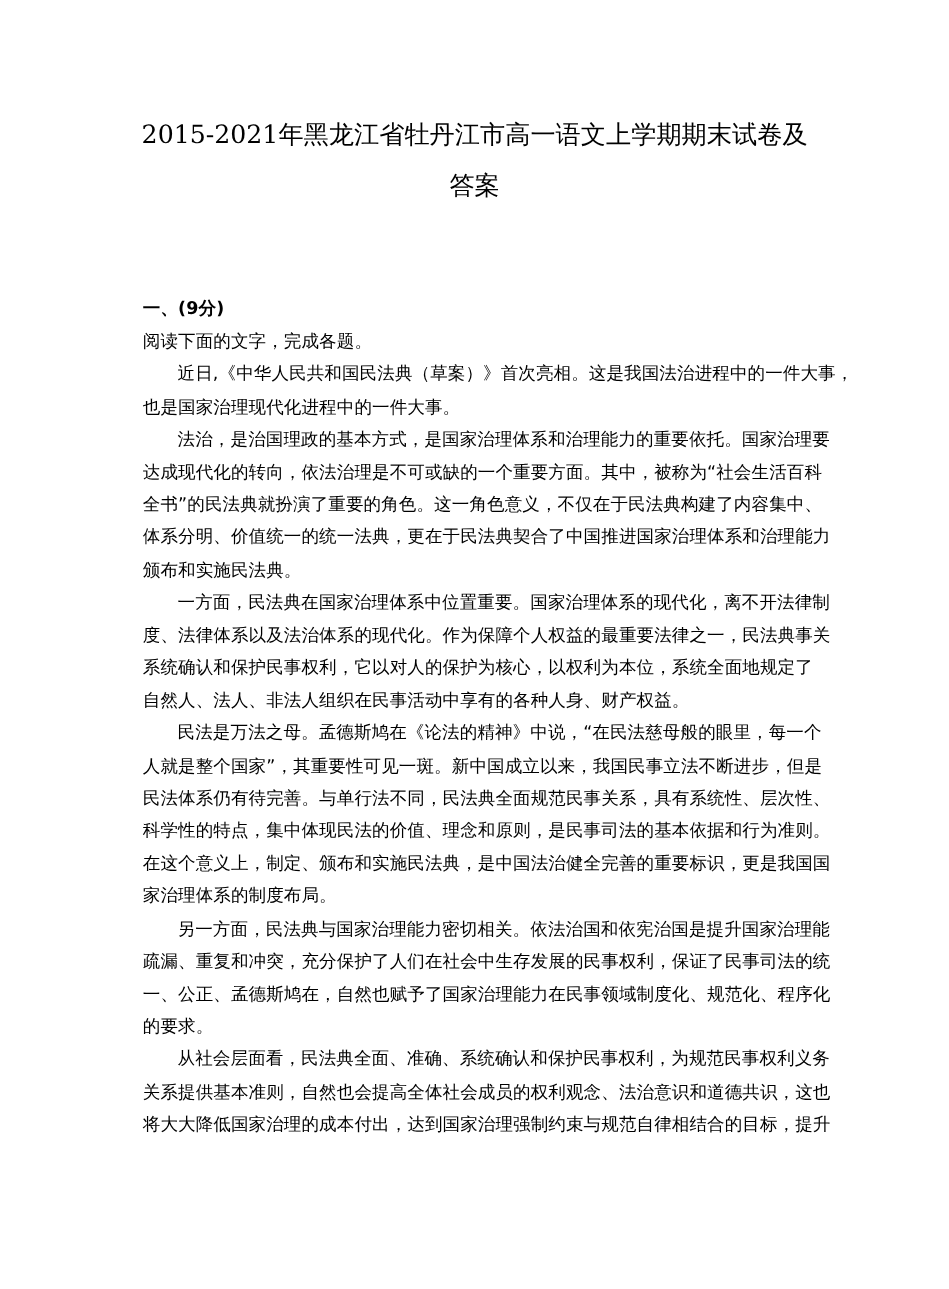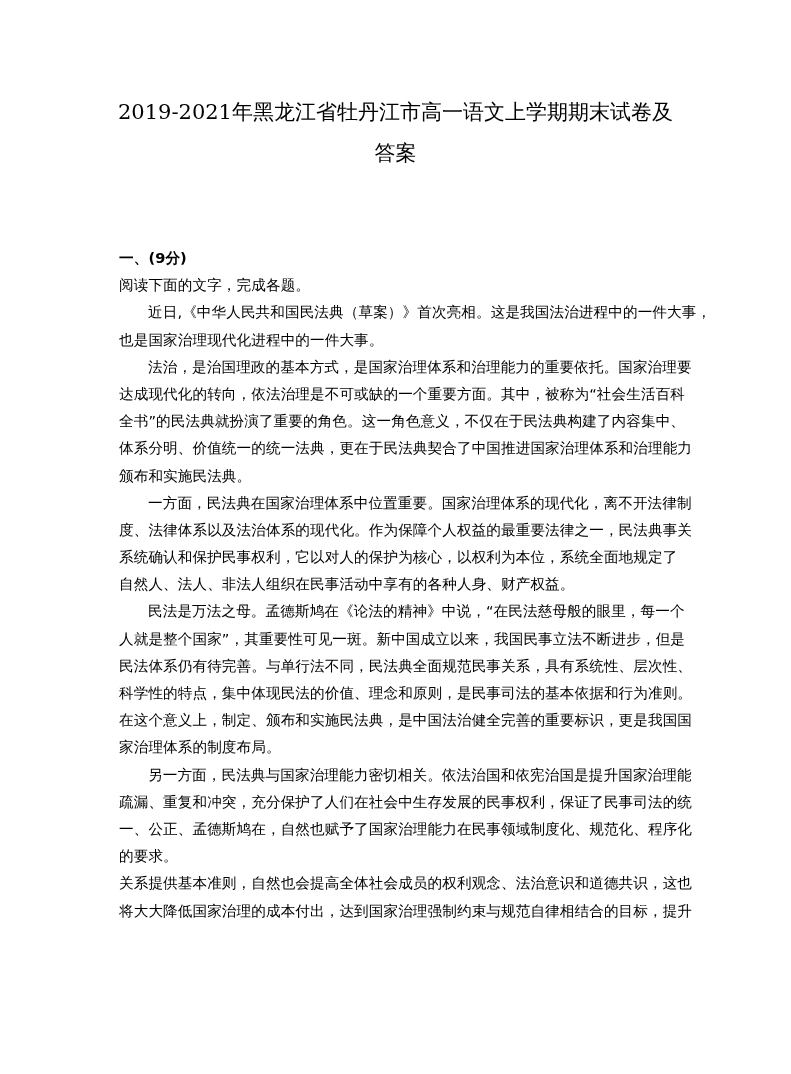--- a/index.html
+++ b/index.html
@@ -1,30 +1,30 @@
 <!DOCTYPE html>
 <html><head>
 <meta charset="utf-8">
 <style>
   html, body { margin: 0; padding: 0; background: #ffffff; }
   body { width: 791px; height: 1074px; position: relative; overflow: hidden;
          font-family: "DejaVu Sans", "Liberation Sans", sans-serif; color: #000; }
   .title { position: absolute; left: 0; width: 791px; text-align: center;
            font-family: "DejaVu Serif", "Liberation Serif", serif; font-size: 21px; line-height: 28px; }
   .t1 { top: 98px; }
-  .t2 { top: 141px; font-family: Liberation Mono, monospace; }
+  .t2 { top: 141px; }
   .body { position: absolute; left: 119px; top: 229px; width: 560px; margin-top: 15px; }
   .line { height: 27.2px; line-height: 27.2px; font-size: 14.6px; white-space: nowrap; letter-spacing: 0.1px; }
   .heading { font-weight: bold; }
   .indent { padding-left: 29px; }
 </style>
 </head>
 <body>
 
-<div class="title t1">2019-2021年黑龙江省牡丹江市高一语文上学期期末试卷及</div>
+<div class="title t1">2015-2021年黑龙江省牡丹江市高一语文上学期期末试卷及</div>
 <div class="title t2">答案</div>
 
 <div class="body">
   <div class="line heading">一、(9分)</div>
   <div id="lines">
       <div class="line">阅读下面的文字，完成各题。</div>
       <div class="line indent">近日,《中华人民共和国民法典（草案）》首次亮相。这是我国法治进程中的一件大事，</div>
       <div class="line">也是国家治理现代化进程中的一件大事。</div>
       <div class="line indent">法治，是治国理政的基本方式，是国家治理体系和治理能力的重要依托。国家治理要</div>
       <div class="line">达成现代化的转向，依法治理是不可或缺的一个重要方面。其中，被称为“社会生活百科</div>
@@ -38,16 +38,17 @@
       <div class="line indent">民法是万法之母。孟德斯鸠在《论法的精神》中说，“在民法慈母般的眼里，每一个</div>
       <div class="line">人就是整个国家”，其重要性可见一斑。新中国成立以来，我国民事立法不断进步，但是</div>
       <div class="line">民法体系仍有待完善。与单行法不同，民法典全面规范民事关系，具有系统性、层次性、</div>
       <div class="line">科学性的特点，集中体现民法的价值、理念和原则，是民事司法的基本依据和行为准则。</div>
       <div class="line">在这个意义上，制定、颁布和实施民法典，是中国法治健全完善的重要标识，更是我国国</div>
       <div class="line">家治理体系的制度布局。</div>
       <div class="line indent">另一方面，民法典与国家治理能力密切相关。依法治国和依宪治国是提升国家治理能</div>
       <div class="line">疏漏、重复和冲突，充分保护了人们在社会中生存发展的民事权利，保证了民事司法的统</div>
       <div class="line">一、公正、孟德斯鸠在，自然也赋予了国家治理能力在民事领域制度化、规范化、程序化</div>
       <div class="line">的要求。</div>
+      <div class="line indent">从社会层面看，民法典全面、准确、系统确认和保护民事权利，为规范民事权利义务</div>
       <div class="line">关系提供基本准则，自然也会提高全体社会成员的权利观念、法治意识和道德共识，这也</div>
       <div class="line">将大大降低国家治理的成本付出，达到国家治理强制约束与规范自律相结合的目标，提升</div>
     </div>
 </div>
 
 </body></html>

